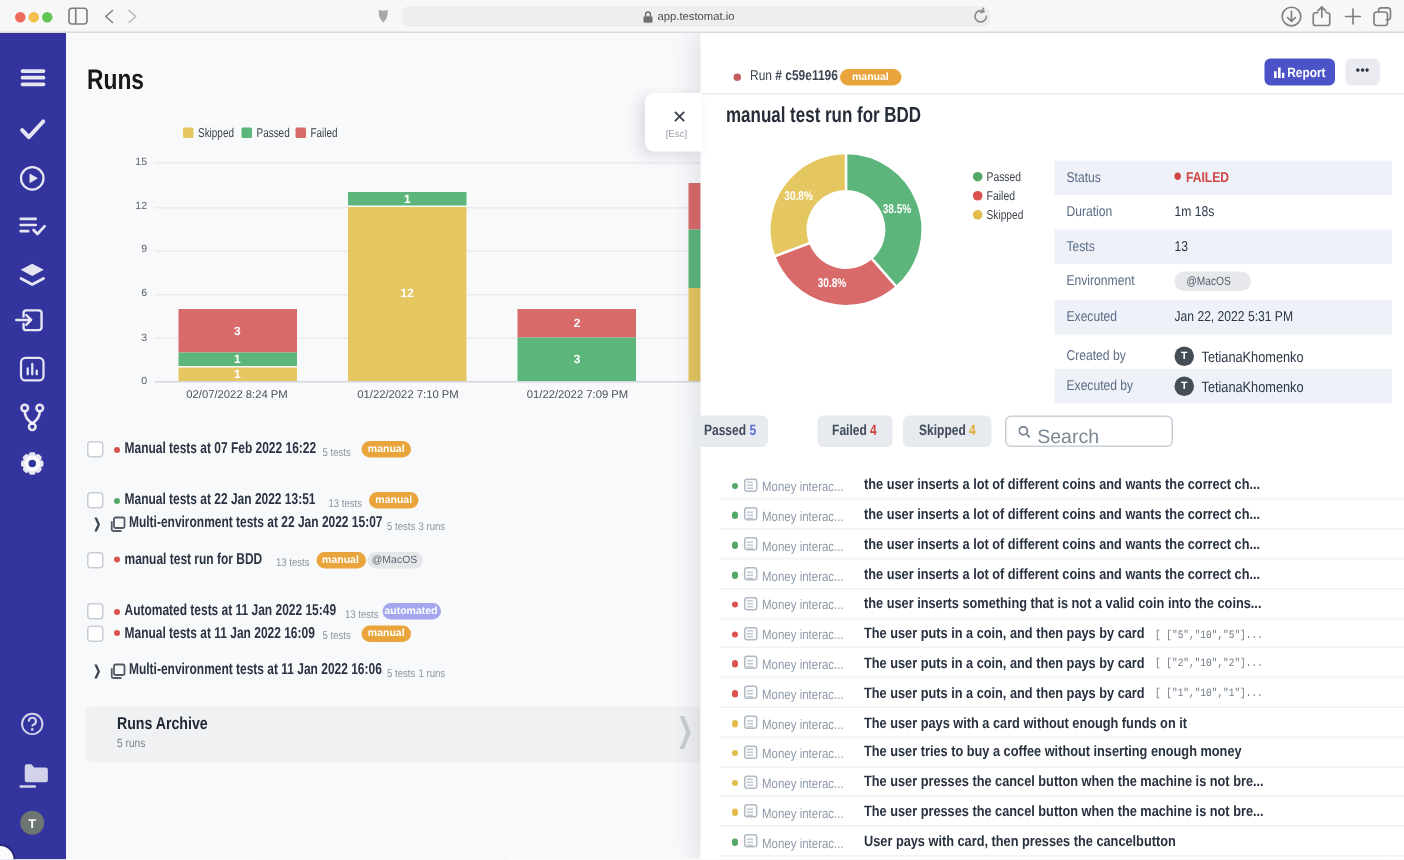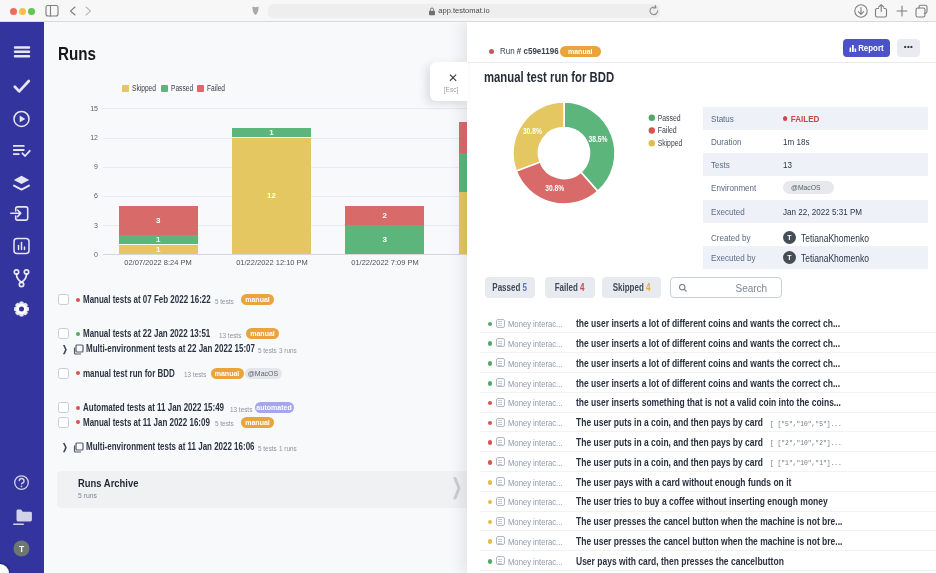--- a/index.html
+++ b/index.html
@@ -101,21 +101,21 @@
       <div class="ylab" style="left:78px; top:163px;">9</div>
     <div class="gline" style="top:195.9px;"></div>
       <div class="ylab" style="left:78px; top:192px;">6</div>
     <div class="gline" style="top:225px;"></div>
       <div class="ylab" style="left:78px; top:221.5px;">3</div>
     <div class="gline" style="top:254.2px; background:#d4d7db;"></div>
       <div class="ylab" style="left:78px; top:250.5px;">0</div>
   </div>
 
   <div class="xlab" style="left:98px;">02/07/2022 8:24 PM</div>
-  <div class="xlab" style="left:212px;">01/22/2022 12:10 PM</div>
+  <div class="xlab" style="left:212px;">01/22/2022 7:10 PM</div>
   <div class="xlab" style="left:325px;">01/22/2022 7:09 PM</div>
 
   <div id="bars">
     <div class="bar" style="left:118.7px;">
       <div class="seg" style="top:205.6px; height:29.2px; background:#d96a6a; line-height:29.2px;">3</div>
       <div class="seg" style="top:234.8px; height:9.7px; background:#5cb67b; line-height:9.7px;">1</div>
       <div class="seg" style="top:244.5px; height:9.7px; background:#e5c761; line-height:9.7px;">1</div>
     </div>
     <div class="bar" style="left:232px;">
       <div class="seg" style="top:127.8px; height:9.7px; background:#5cb67b; line-height:9.7px;">1</div>
@@ -258,29 +258,29 @@
         </div>
       </div>
     <div class="stat-row" style="top:245.7px; background:#eef2f8;">
         <div class="lab">Executed by</div>
         <div class="val ns" style="top:4px; width:140px; height:16px;">
           <span class="tava">T</span>
           <span class="vname">TetianaKhomenko</span>
         </div>
       </div>
 
-    <div class="tabbtn" style="left:485px; width:50px;text-align:center;"><span class="tabin">Passed <span style="color:#5b6fd6;">5</span></span></div>
+    <div class="tabbtn" style="left:462px; width:50px;text-align:center;"><span class="tabin">Passed <span style="color:#5b6fd6;">5</span></span></div>
     <div class="tabbtn" style="left:545px; width:50px;"><span class="tabin">Failed <span style="color:#cf4444;">4</span></span></div>
     <div class="tabbtn" style="left:602px; width:59px;"><span class="tabin">Skipped <span style="color:#dfae3a;">4</span></span></div>
     <div class="abs" style="left:669.5px; top:277px; width:112px; height:21px; background:#fff; border:1px solid #c9cfd8; border-radius:4px;">
       <svg width="8" height="8" style="position:absolute;left:8px;top:6px;" fill="none" stroke="#7c8694" stroke-width="1.2">
           <circle cx="3.2" cy="3.2" r="2.7"></circle>
           <line x1="5.4" y1="5.4" x2="7.5" y2="7.5"></line>
         </svg>
-      <span style="position:absolute;left:21px;top:5px;font-size:10px;color:#7c8694;margin-left:44px;">Search</span>
+      <span style="position:absolute;left:21px;top:5px;font-size:13px;color:#7c8694;">Search</span>
     </div>
 
     <div id="testlist">
       <div class="trow" style="top:313.6px;">
           <span class="tdot" style="background:#54a867;"></span>
           <span class="ticon"></span>
           <span class="tgray">Money interac...</span>
           <span class="tmain">the user inserts a lot of different coins and wants the correct ch...</span>
         </div>
       <div class="trow" style="top:333.4px;">

